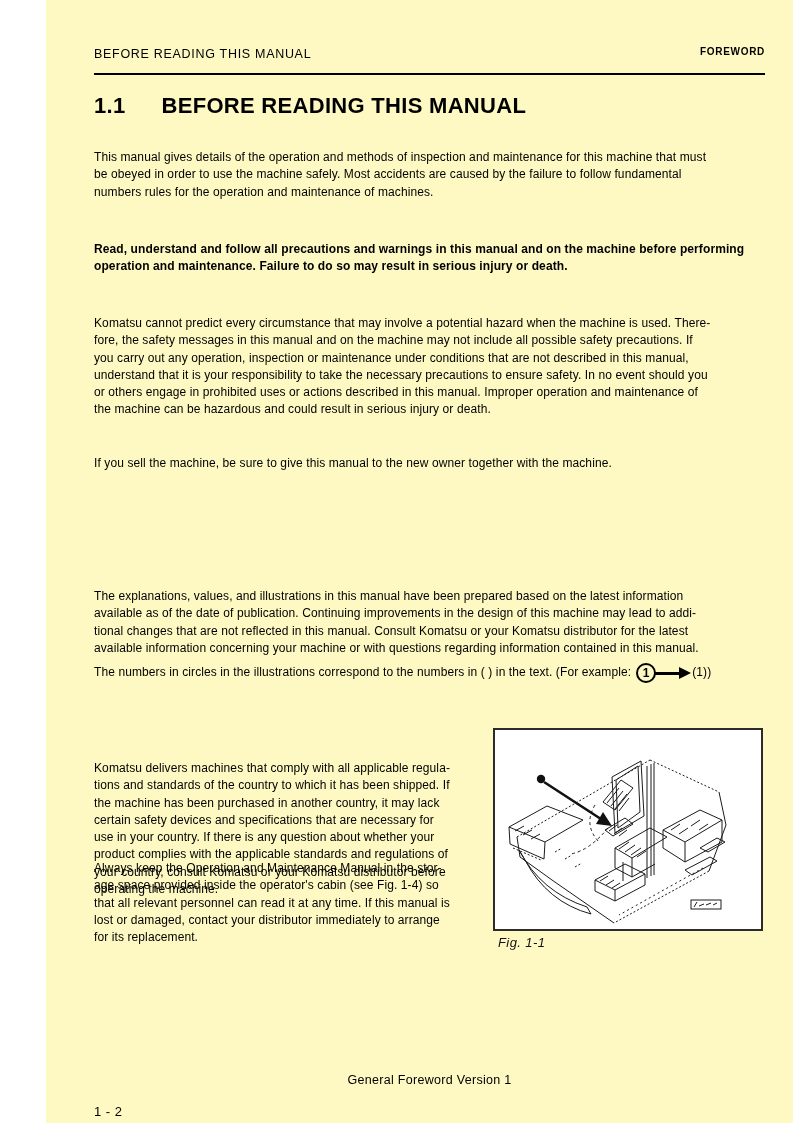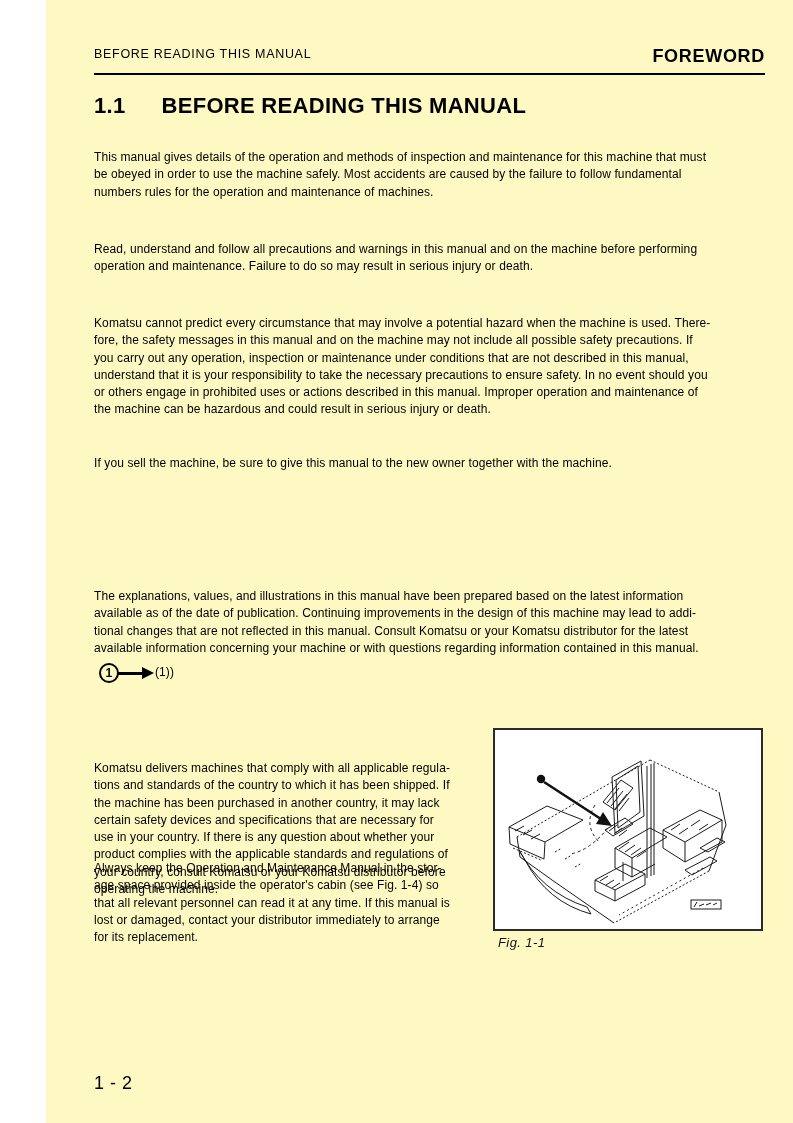--- a/index.html
+++ b/index.html
@@ -11,38 +11,38 @@
     color:#000;
     overflow:hidden;
     margin-left:46px;
   }
   .hdr-left{
     position:absolute;left:48px;top:47px;
     font-size:12.5px;letter-spacing:.7px;color:#000;white-space:nowrap;
   }
   .hdr-right{
     position:absolute;right:74px;top:46px;
-    font-size:18px;font-weight:bold;letter-spacing:.7px;color:#000;white-space:nowrap;
+    font-size:10px;font-weight:bold;letter-spacing:.7px;color:#000;white-space:nowrap;
   }
   .rule{
     position:absolute;left:48px;top:73px;width:671px;height:2px;background:#000;
   }
   .title{
     position:absolute;left:48px;top:93px;
     font-size:22px;font-weight:bold;letter-spacing:.3px;white-space:nowrap;color:#000;text-align:right;
   }
   .title .t-num{display:inline-block;}
   .title .t-text{display:inline-block;margin-left:36px;}
   .para{
     position:absolute;left:48px;width:700px;
     font-size:12px;line-height:17.3px;letter-spacing:.1px;
     white-space:pre-line;color:#000;
   }
   .p1{top:149px;}
-  .p2{top:241px;}
+  .p2{top:241px;font-weight:bold;}
   .p3{top:315px;}
   .p4{top:455px;}
   .p5{top:512px;}
   .p6{top:588px;}
   .p7{top:663px;display:flex;align-items:center;white-space:nowrap;width:720px;}
   .p8{top:760px;width:420px;}
   .p9{top:860px;width:420px;}
   .example-wrap{display:inline-flex;align-items:center;margin-left:5px;}
   .ex-circle{
     width:16px;height:16px;border:2.5px solid #000;border-radius:50%;
@@ -62,21 +62,21 @@
   }
   .figure-box{
     position:absolute;left:447px;top:728px;width:266px;height:199px;
     border:2px solid #2b2b2b;background:#fff;
   }
   .fig-caption{
     position:absolute;left:452px;top:935px;
     font-size:13px;font-style:italic;letter-spacing:.4px;color:#111;
   }
   .footer-page{
-    position:absolute;left:48px;top:1073px;font-size:18px;letter-spacing:.5px;color:#000;
+    position:absolute;left:48px;top:1104px;font-size:13px;letter-spacing:.5px;color:#000;
   }
   .footer-center{
     position:absolute;left:48px;top:1073px;width:671px;text-align:center;
     font-size:12.5px;letter-spacing:.3px;color:#000;
   }
 </style>
 </head>
 <body>
 
 <div class="page">
@@ -100,20 +100,21 @@
 you carry out any operation, inspection or maintenance under conditions that are not described in this manual,
 understand that it is your responsibility to take the necessary precautions to ensure safety. In no event should you
 or others engage in prohibited uses or actions described in this manual. Improper operation and maintenance of
 the machine can be hazardous and could result in serious injury or death.</div>
   <div class="para p6">The explanations, values, and illustrations in this manual have been prepared based on the latest information
 available as of the date of publication. Continuing improvements in the design of this machine may lead to addi-
 tional changes that are not reflected in this manual. Consult Komatsu or your Komatsu distributor for the latest
 available information concerning your machine or with questions regarding information contained in this manual.</div>
 
   <div class="para p7">
+    <span>The numbers in circles in the illustrations correspond to the numbers in ( ) in the text. (For example:</span>
     <span class="example-wrap">
       <span class="ex-circle">1</span>
       <span class="ex-line"></span>
       <span class="ex-head"></span>
       <span class="ex-suffix">(1))</span>
     </span>
   </div>
 
 
   <div class="para p8">Komatsu delivers machines that comply with all applicable regula-
@@ -187,14 +188,15 @@
       <g>
         <circle cx="46" cy="49" r="4.2" fill="#111" stroke="none"></circle>
         <line x1="49" y1="52" x2="109" y2="91" stroke="#111" stroke-width="2.6"></line>
         <polygon points="117,96 101,94 108,82" fill="#111" stroke="none"></polygon>
       </g>
     </svg>
   </div>
   <div class="fig-caption">Fig. 1-1</div>
 
   <div class="footer-page">1 - 2</div>
+  <div class="footer-center">General Foreword Version 1</div>
 
 </div>
 
 </body></html>

